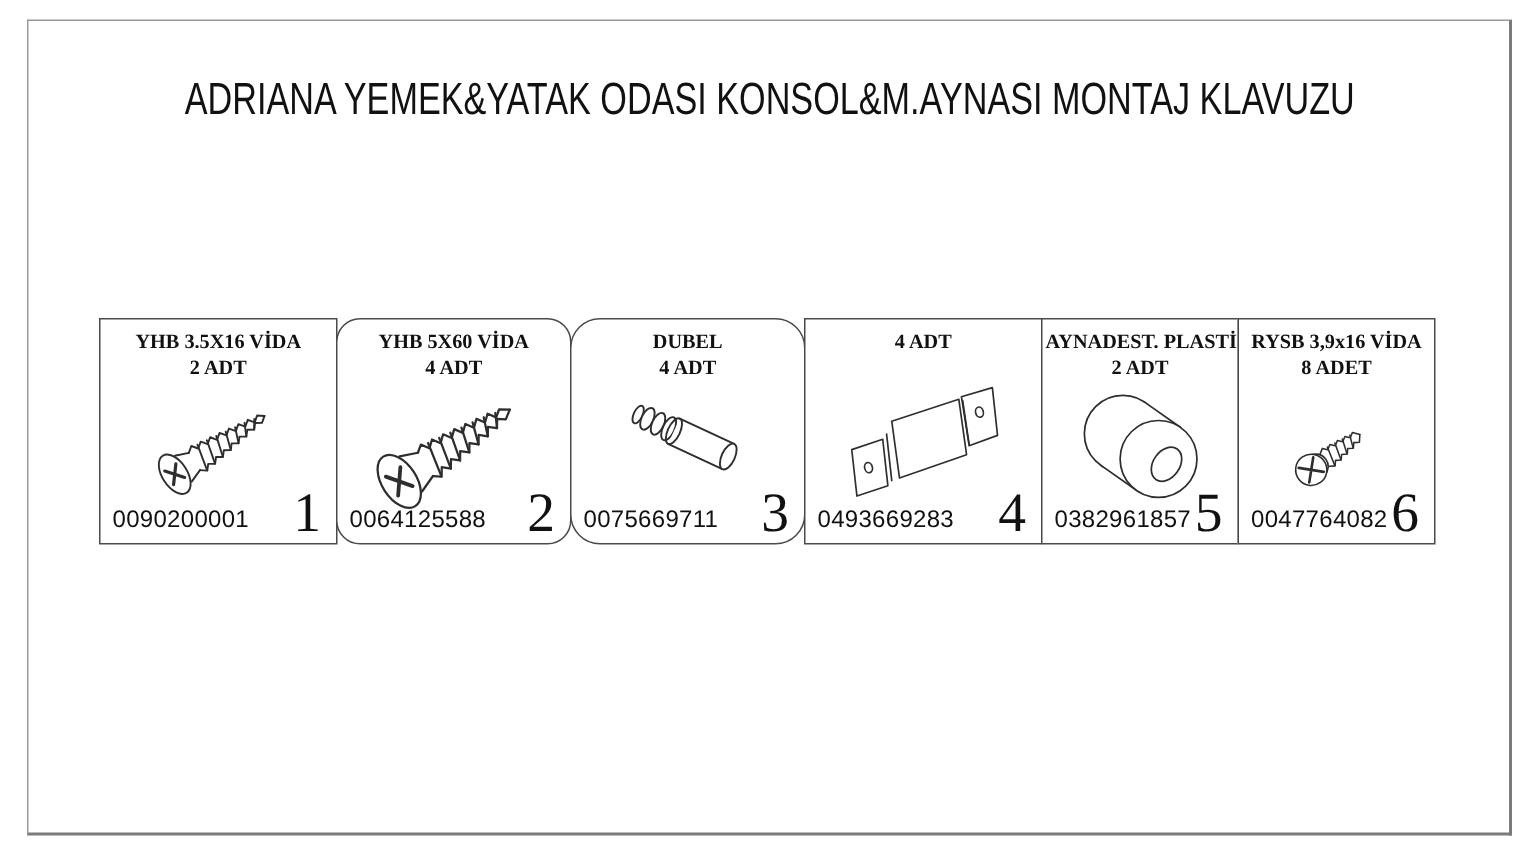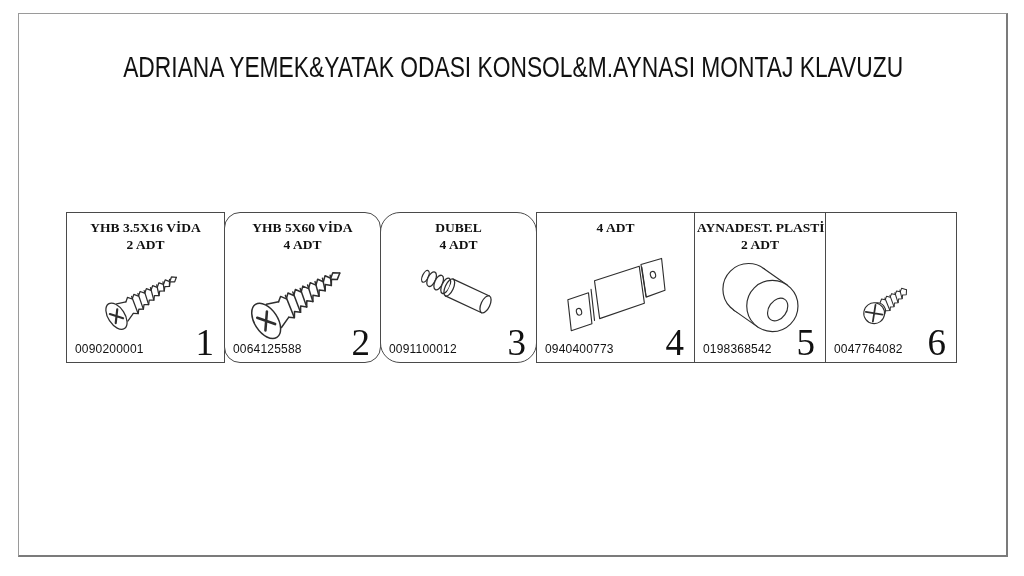--- a/index.html
+++ b/index.html
@@ -23,21 +23,21 @@
     border:1px solid #4a4a4a;box-sizing:border-box;
   }
   .part-label{
     position:absolute;top:6px;left:2px;right:2px;text-align:center;
     font-family:"Liberation Serif",serif;font-weight:700;font-size:13.5px;line-height:17px;
     white-space:nowrap;
   }
   .part-art{position:absolute;left:50%;transform:translateX(-50%);}
   .part-code{
     position:absolute;left:8px;bottom:6px;
-    font-family:"Liberation Sans",sans-serif;font-size:12px;letter-spacing:0.2px;
+    font-family:"Liberation Sans",sans-serif;font-size:16px;letter-spacing:0.2px;
   }
   .part-number{
     position:absolute;right:10px;bottom:1px;
     font-family:"Liberation Serif",serif;font-size:37px;line-height:1;
   }
   svg{display:block;}
   .ln{stroke:#2e2e2e;stroke-width:1.3;fill:none;stroke-linejoin:round;stroke-linecap:round;}
   .lnf{stroke:#2e2e2e;stroke-width:1.3;fill:#ffffff;stroke-linejoin:round;}
   .lnx{stroke:#2e2e2e;stroke-width:2.2;fill:none;stroke-linecap:round;}
   .fillw{fill:#ffffff;stroke:none;}
@@ -100,58 +100,62 @@
         <ellipse class="lnf" cx="22" cy="40" rx="3" ry="6.5"></ellipse>
         <ellipse class="lnf" cx="29" cy="40" rx="4" ry="8"></ellipse>
         <ellipse class="lnf" cx="37" cy="40" rx="4" ry="8"></ellipse>
         <ellipse class="lnf" cx="45" cy="40" rx="4" ry="8.5"></ellipse>
         <path class="fillw" d="M49 30.5 L90 30.5 L90 49.5 L49 49.5 Z"></path>
         <ellipse class="ln" cx="49" cy="40" rx="4.2" ry="9.5"></ellipse>
         <path class="ln" d="M49 30.5 L90 30.5 M49 49.5 L90 49.5"></path>
         <ellipse class="lnf" cx="90" cy="40" rx="4.5" ry="9.5"></ellipse>
       </g>
     </svg>
-    <div class="part-code">0091100012</div>
+    <div class="part-code">0075669711</div>
     <div class="part-number">3</div>
   </div>
 
   <div class="part-box" style="left:536px;width:159px;">
     <div class="part-label">
       <div>4 ADT</div>
     </div>
     <svg class="part-art" style="top:42px;" width="126" height="86" viewBox="0 0 140 100">
       <polygon class="lnf" points="14,52 38,44 42,80 18,88"></polygon>
       <ellipse class="ln" cx="27" cy="66" rx="3" ry="4" transform="rotate(-15 27 66)"></ellipse>
       <path class="ln" d="M41 40 L45 76"></path>
       <polygon class="lnf" points="45,30 97,13 103,56 51,74"></polygon>
       <polygon class="lnf" points="99,11 123,4 127,41 105,49"></polygon>
       <path class="ln" d="M100 14 L105 48"></path>
       <ellipse class="ln" cx="113" cy="23" rx="3" ry="4" transform="rotate(-15 113 23)"></ellipse>
     </svg>
-    <div class="part-code">0940400773</div>
+    <div class="part-code">0493669283</div>
     <div class="part-number">4</div>
   </div>
 
   <div class="part-box" style="left:694px;width:132px;">
     <div class="part-label">
       <div>AYNADEST. PLASTİĞİ</div>
       <div>2 ADT</div>
     </div>
     <svg class="part-art" style="top:40px;" width="106" height="90" viewBox="0 0 120 100">
       <circle class="lnf" cx="47" cy="40" r="29"></circle>
       <polygon class="fillw" points="63.7,16.3 90.7,35.3 57.3,82.7 30.3,63.7"></polygon>
       <path class="ln" d="M63.7 16.3 L90.7 35.3 M30.3 63.7 L57.3 82.7"></path>
       <circle class="lnf" cx="74" cy="59" r="29"></circle>
       <ellipse class="ln" cx="80" cy="63" rx="10" ry="14" transform="rotate(35 80 63)"></ellipse>
     </svg>
-    <div class="part-code">0198368542</div>
+    <div class="part-code">0382961857</div>
     <div class="part-number">5</div>
   </div>
 
   <div class="part-box" style="left:825px;width:132px;">
+    <div class="part-label">
+      <div>RYSB 3,9x16 VİDA</div>
+      <div>8 ADET</div>
+    </div>
     <svg class="part-art" style="top:52px;" width="100" height="72" viewBox="0 0 120 90">
       <g transform="rotate(-36 60 45)">
         <path class="ln" d="M48 38.5 L52 36 L55 39.5 L59 37 L62 40.5 L66 38 L69 41.5 L73 39 L76 42.5 L80 40 L84 45"></path>
         <path class="ln" d="M48 51.5 L52 54 L55 50.5 L59 53 L62 49.5 L66 52 L69 48.5 L73 51 L76 47.5 L80 50 L84 45"></path>
         <path class="ln" d="M52 53.5 L56 37.5 M59 52.5 L63 38.5 M66 51.5 L70 39.5 M73 50.5 L77 40.5"></path>
         <path class="ln" d="M40 34.5 q9 2.5 9 10.5 q0 8 -9 10.5"></path>
         <circle class="lnf" cx="34" cy="45" r="13"></circle>
         <path class="lnx" d="M26.5 37.5 L41.5 52.5 M41.5 37.5 L26.5 52.5"></path>
       </g>
     </svg>

